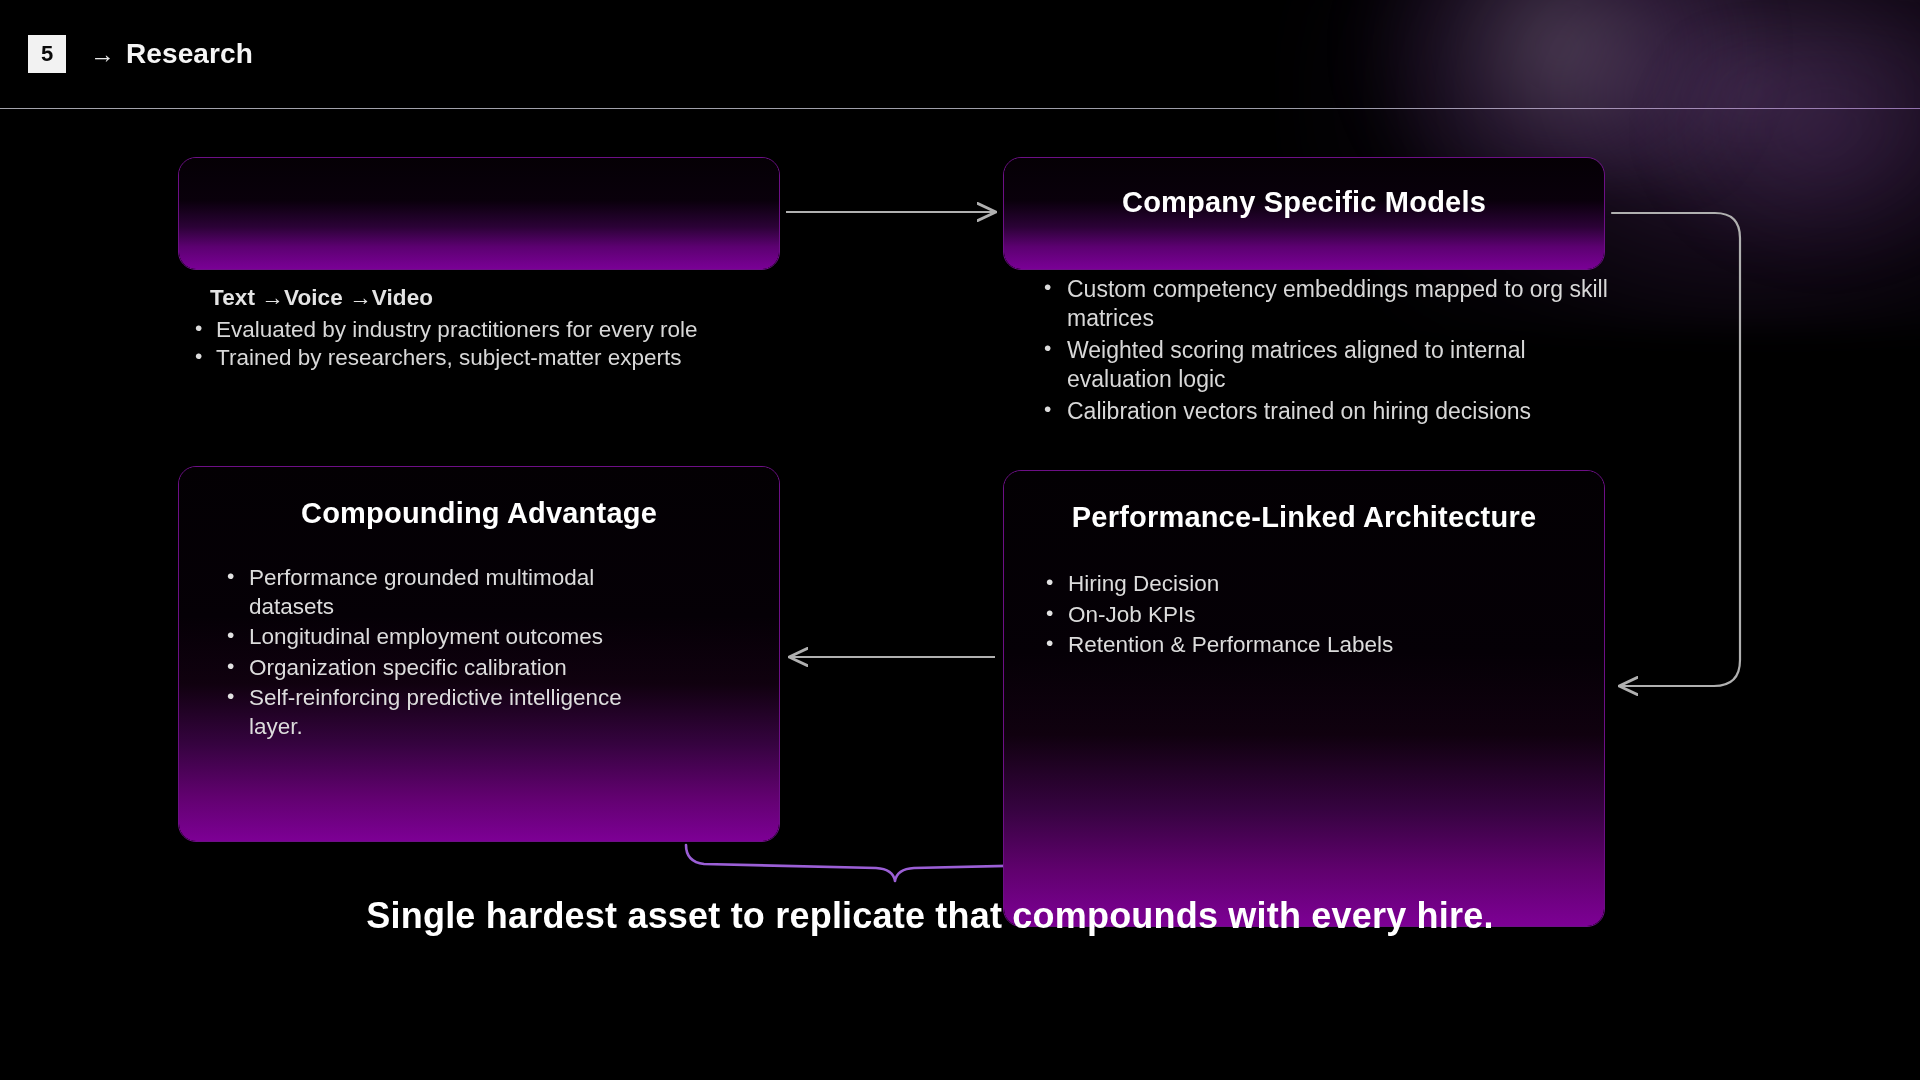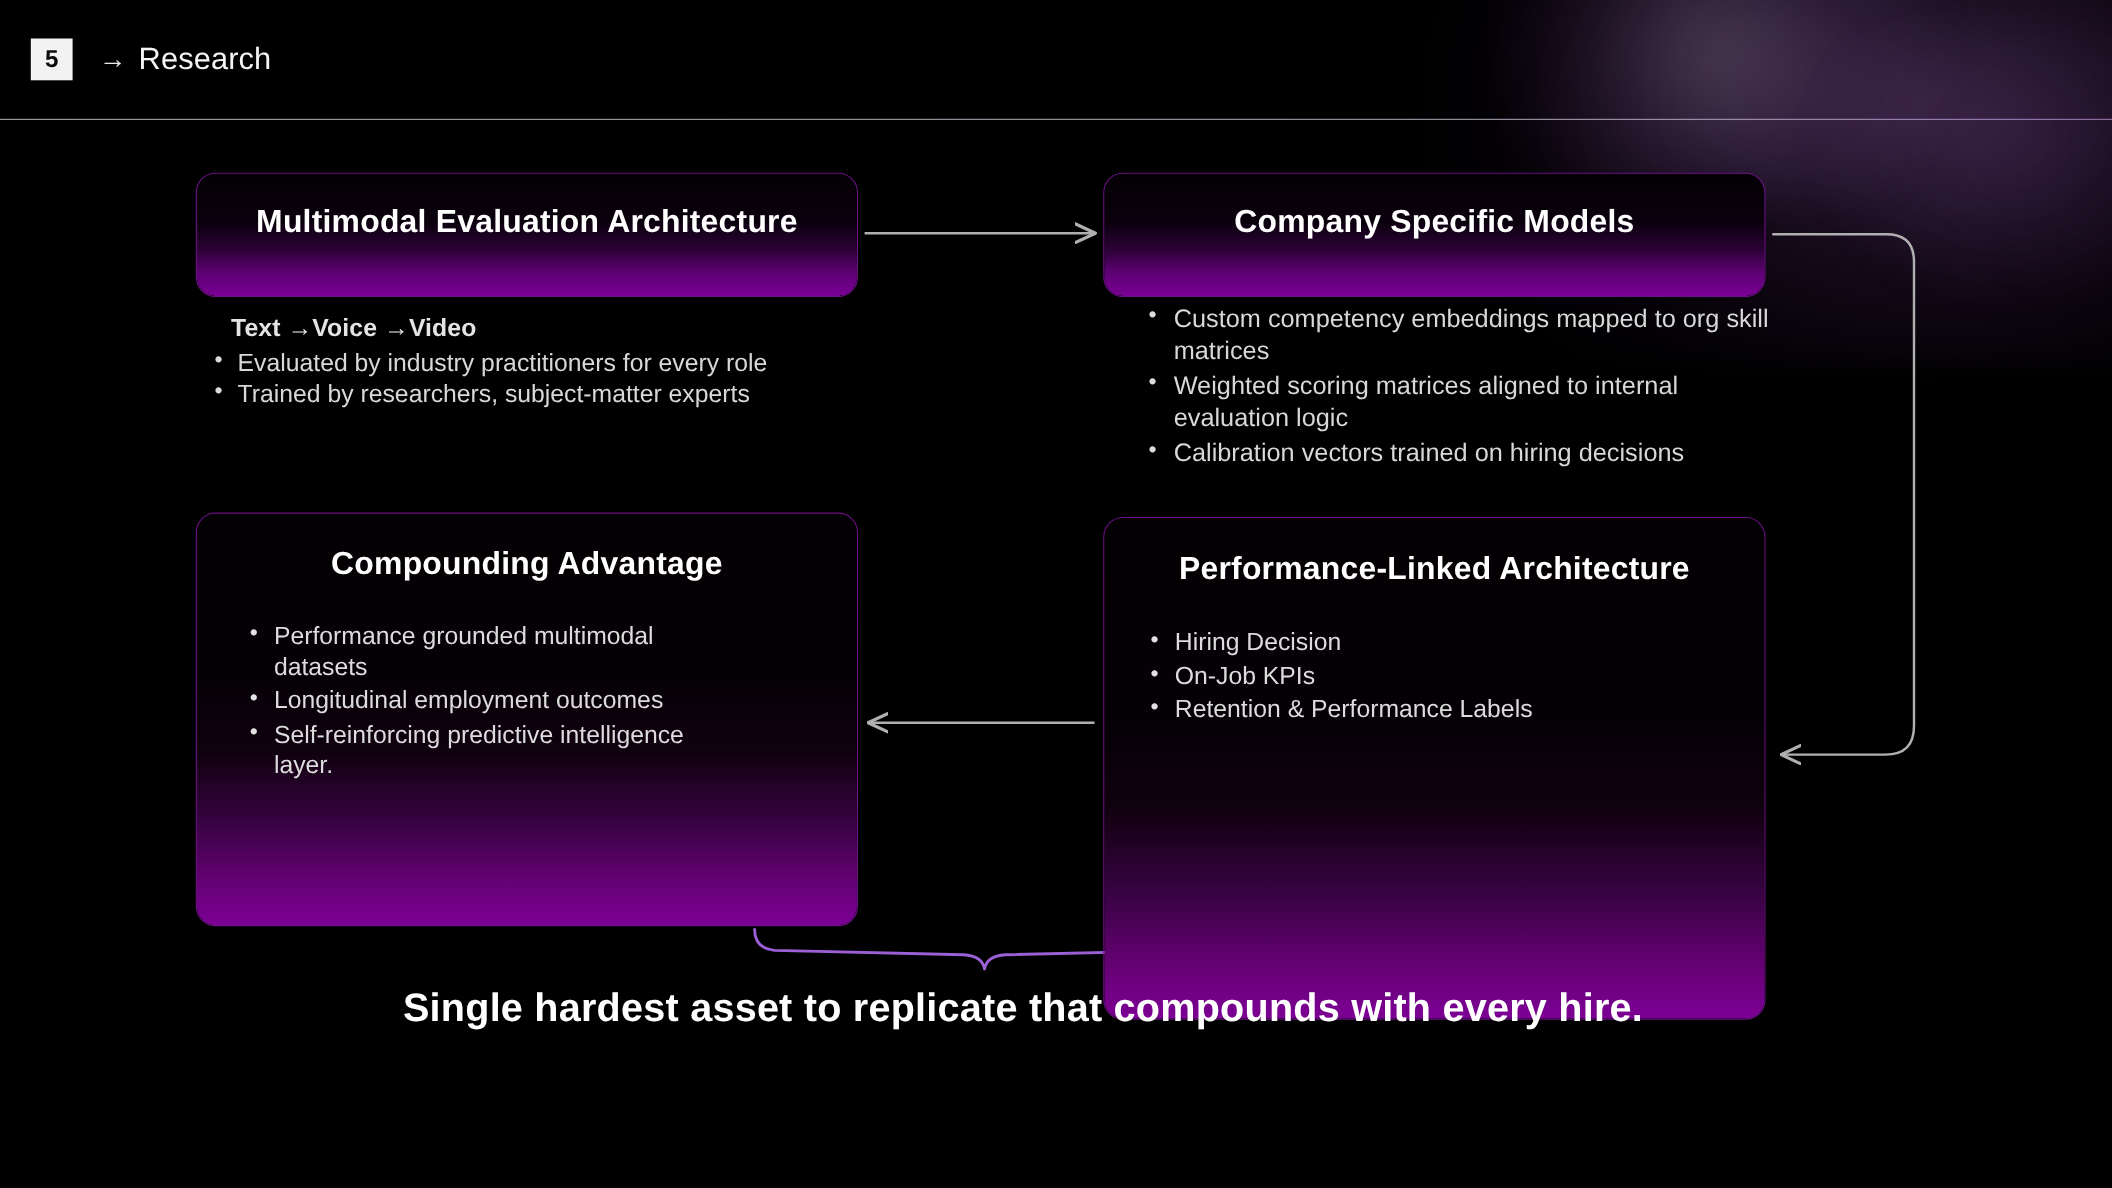--- a/index.html
+++ b/index.html
@@ -84,21 +84,21 @@
   #header-arrow {
     margin-left: 24px;
     font-size: 25px;
     color: #e8e8e8;
     font-weight: 400;
     line-height: 1;
   }
   #header-title {
     margin-left: 11px;
     font-size: 28px;
-    font-weight: 400;
+    font-weight: 700;
     color: #f5f5f5;
     letter-spacing: 0.1px;
   }
   #header-rule {
     position: absolute;
     left: 0;
     top: 108px;
     width: 1920px;
     height: 1px;
     background: linear-gradient(to right,
@@ -338,21 +338,20 @@
            Q 686 862 704 864
            L 876 868
            Q 893 869 895 881
            Q 897 869 914 868
            L 1086 864
            Q 1104 862 1104 845" fill="none" stroke="#9b5fd6" stroke-width="2.6" stroke-linecap="round" stroke-linejoin="round"></path>
 </svg>
 
 <div class="card" id="card-arch">
   <div class="card-inner"></div>
-  <div class="card-title">Multimodal Evaluation Architecture</div>
 </div>
 
 <div id="arch-detail">
   <div id="arch-subhead">Text →Voice →Video</div>
   <ul id="arch-list">
     <li>Evaluated by industry practitioners for every role</li>
     <li>Trained by researchers, subject-matter experts</li>
   </ul>
 </div>
 
@@ -368,20 +367,21 @@
     <li>Calibration vectors trained on hiring decisions</li>
   </ul>
 </div>
 
 <div class="card" id="card-compound">
   <div class="card-inner"></div>
   <div class="card-title">Compounding Advantage</div>
   <ul class="card-list" id="compound-list">
     <li>Performance grounded multimodal datasets</li>
     <li>Longitudinal employment outcomes</li>
+    <li>Organization specific calibration</li>
     <li>Self-reinforcing predictive intelligence layer.</li>
   </ul>
 </div>
 
 <div class="card" id="card-perf">
   <div class="card-inner"></div>
   <div class="card-title">Performance-Linked Architecture</div>
   <ul class="card-list" id="perf-list">
     <li>Hiring Decision</li>
     <li>On-Job KPIs</li>

